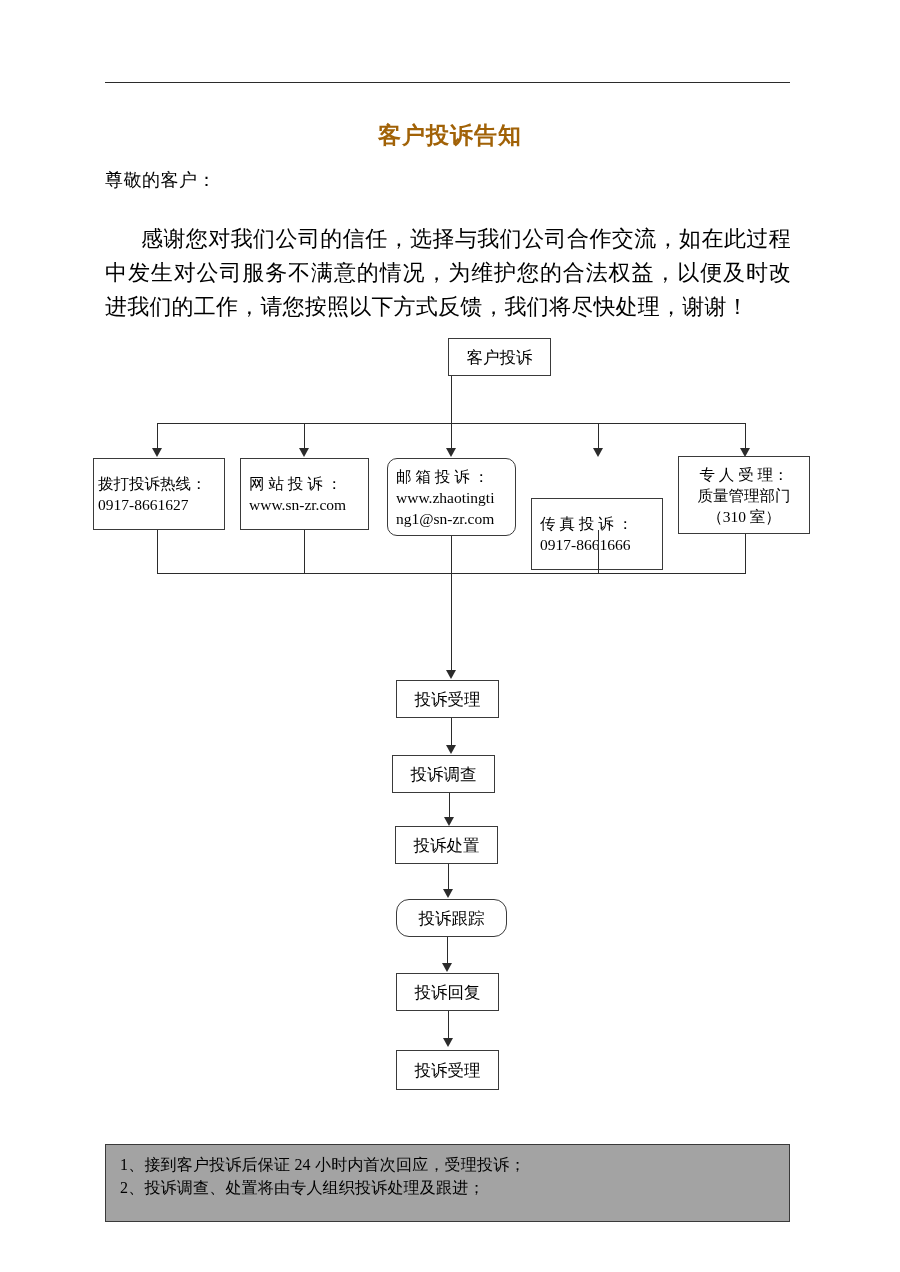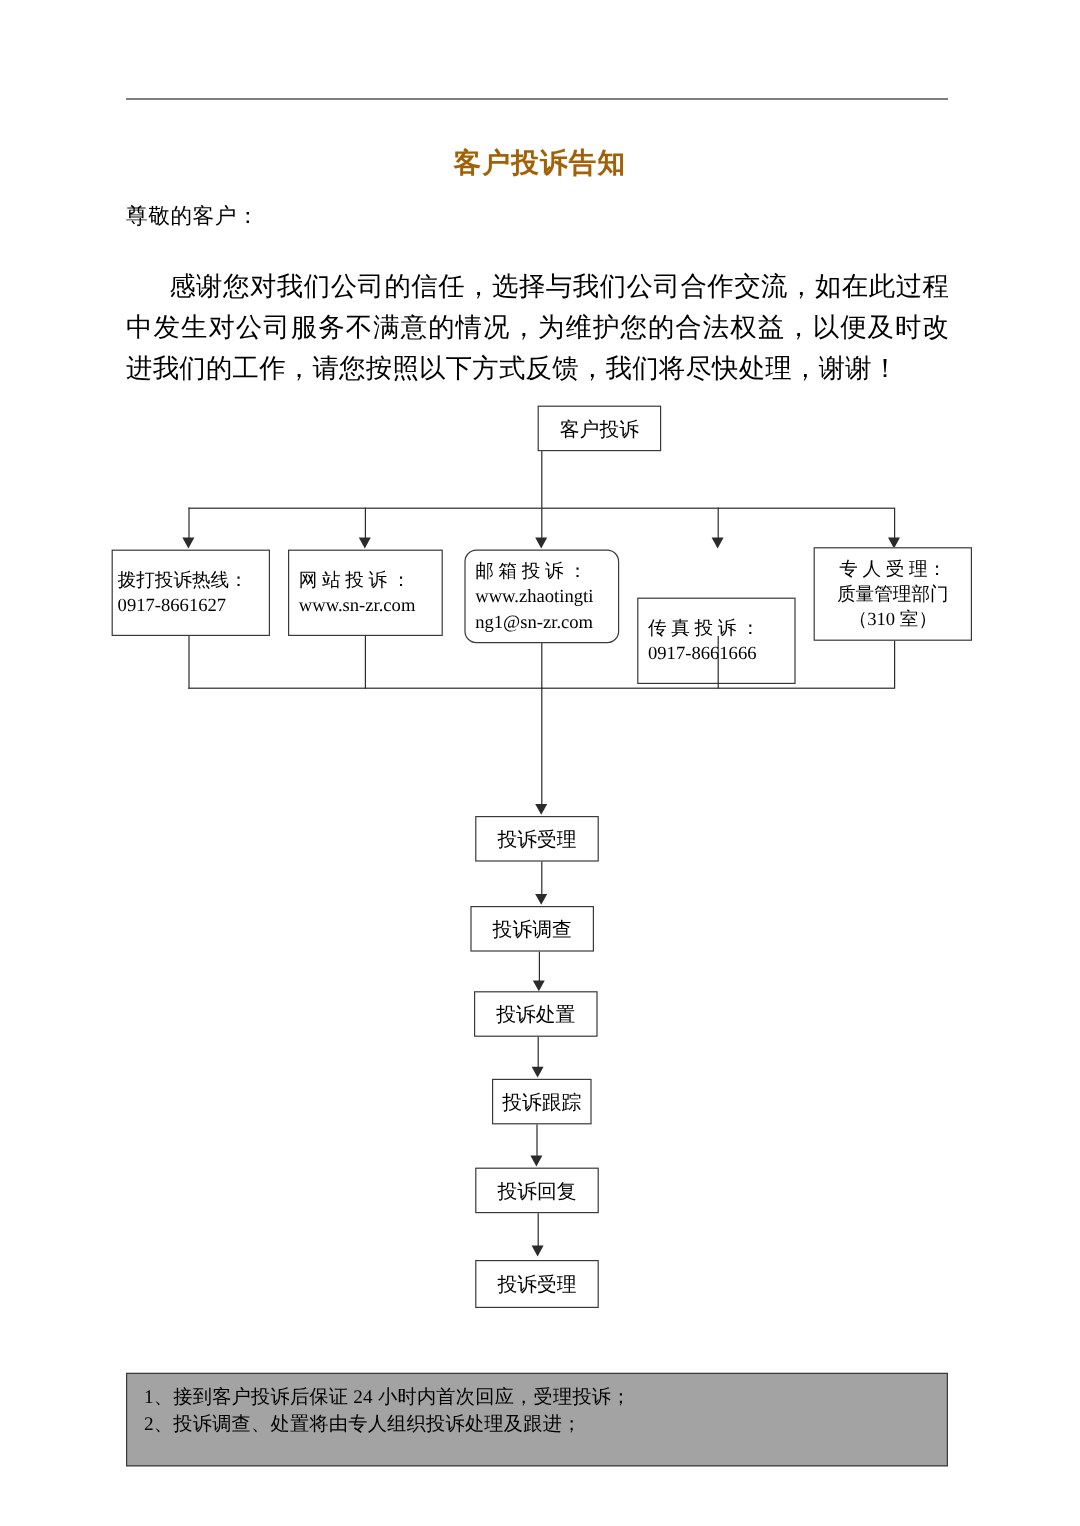--- a/index.html
+++ b/index.html
@@ -211,21 +211,21 @@
     </div>
     <div class="vline" style="left:449px; top:793px; height:25px;"></div>
     <div class="arrow-head" style="left:444px; top:817px;"></div>
 
     <div class="node node-main" style="left:395px; top:826px; width:103px; height:38px;">
       <span class="ln">投诉处置</span>
     </div>
     <div class="vline" style="left:448px; top:864px; height:26px;"></div>
     <div class="arrow-head" style="left:443px; top:889px;"></div>
 
-    <div class="node node-main" style="left:410px; top:899px; width:83px; height:38px;">
+    <div class="node node-main" style="left:396px; top:899px; width:111px; height:38px;border-radius:13px;">
       <span class="ln">投诉跟踪</span>
     </div>
     <div class="vline" style="left:447px; top:937px; height:27px;"></div>
     <div class="arrow-head" style="left:442px; top:963px;"></div>
 
     <div class="node node-main" style="left:396px; top:973px; width:103px; height:38px;">
       <span class="ln">投诉回复</span>
     </div>
     <div class="vline" style="left:448px; top:1011px; height:28px;"></div>
     <div class="arrow-head" style="left:443px; top:1038px;"></div>

